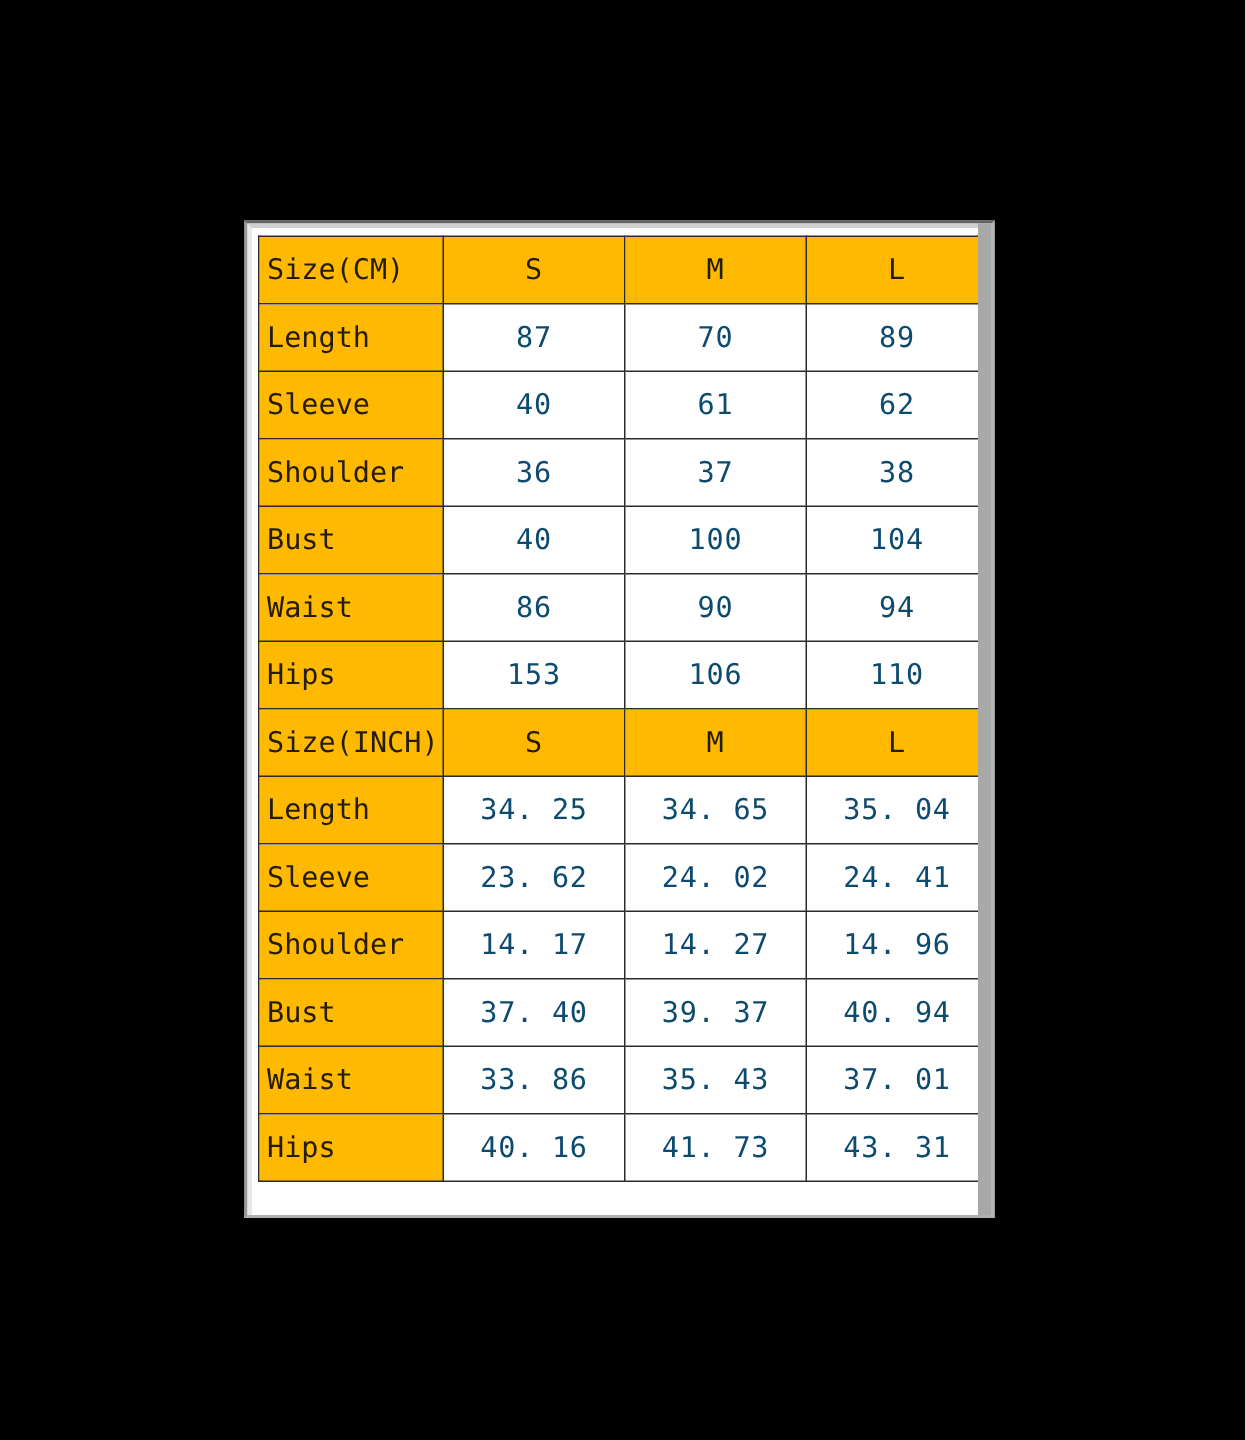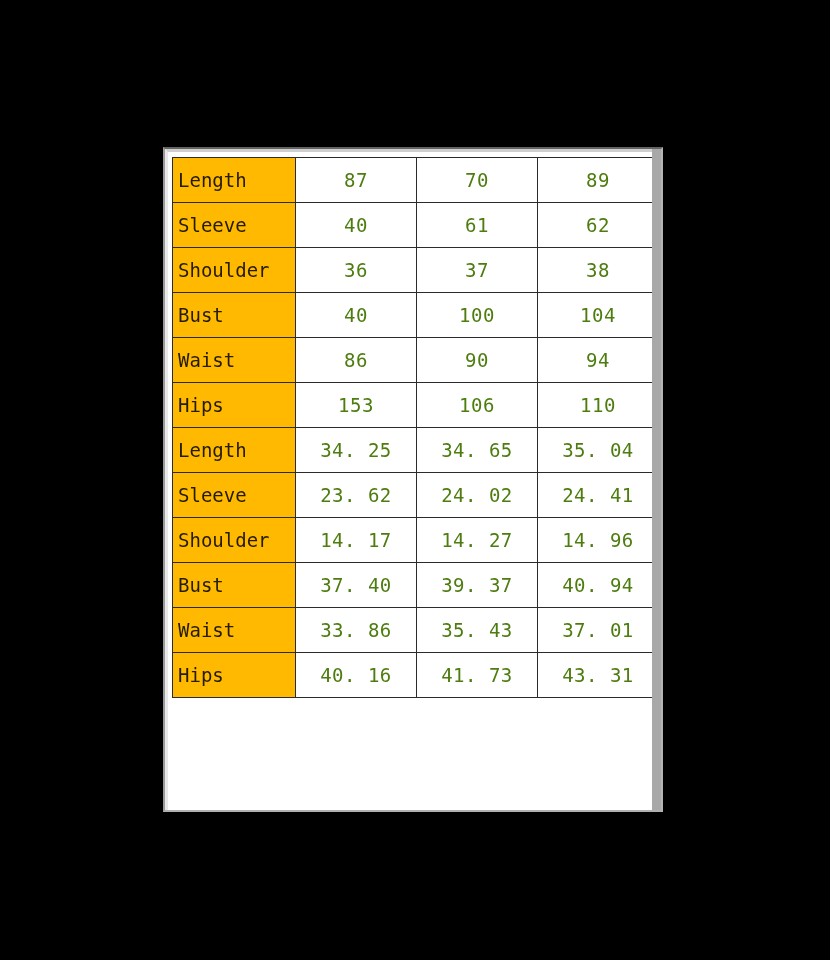--- a/index.html
+++ b/index.html
@@ -70,21 +70,21 @@
     table-layout: fixed;
     background: #ffffff;
   }
   #size-table td {
     border: 1px solid #2b2b2b;
     height: 44px;
     padding: 0 0 0 0;
     font-size: 19px;
     line-height: 1;
     letter-spacing: 0.5px;
-    color: #4d7c0f;
+    color: #0c4a6e;
     text-align: center;
     vertical-align: middle;
     font-family: "DejaVu Sans Mono", "Liberation Mono", monospace;
     white-space: nowrap;
     overflow: hidden;
   }
   #size-table td.label {
     background: #ffb900;
     text-align: left;
     padding-left: 5px;
@@ -108,20 +108,26 @@
 
   <table id="size-table">
     <colgroup>
       <col class="c-label">
       <col class="c-val">
       <col class="c-val">
       <col class="c-val">
     </colgroup>
     <tbody>
 
+      <tr>
+        <td class="label">Size(CM)</td>
+        <td class="head">S</td>
+        <td class="head">M</td>
+        <td class="head">L</td>
+      </tr>
 
       <tr>
         <td class="label">Length</td>
         <td class="num">87</td>
         <td class="num">70</td>
         <td class="num">89</td>
       </tr>
       <tr>
         <td class="label">Sleeve</td>
         <td class="num">40</td>
@@ -146,20 +152,26 @@
         <td class="num">90</td>
         <td class="num">94</td>
       </tr>
       <tr>
         <td class="label">Hips</td>
         <td class="num">153</td>
         <td class="num">106</td>
         <td class="num">110</td>
       </tr>
 
+      <tr>
+        <td class="label">Size(INCH)</td>
+        <td class="head">S</td>
+        <td class="head">M</td>
+        <td class="head">L</td>
+      </tr>
 
       <tr>
         <td class="label">Length</td>
         <td class="num">34. 25</td>
         <td class="num">34. 65</td>
         <td class="num">35. 04</td>
       </tr>
       <tr>
         <td class="label">Sleeve</td>
         <td class="num">23. 62</td>

